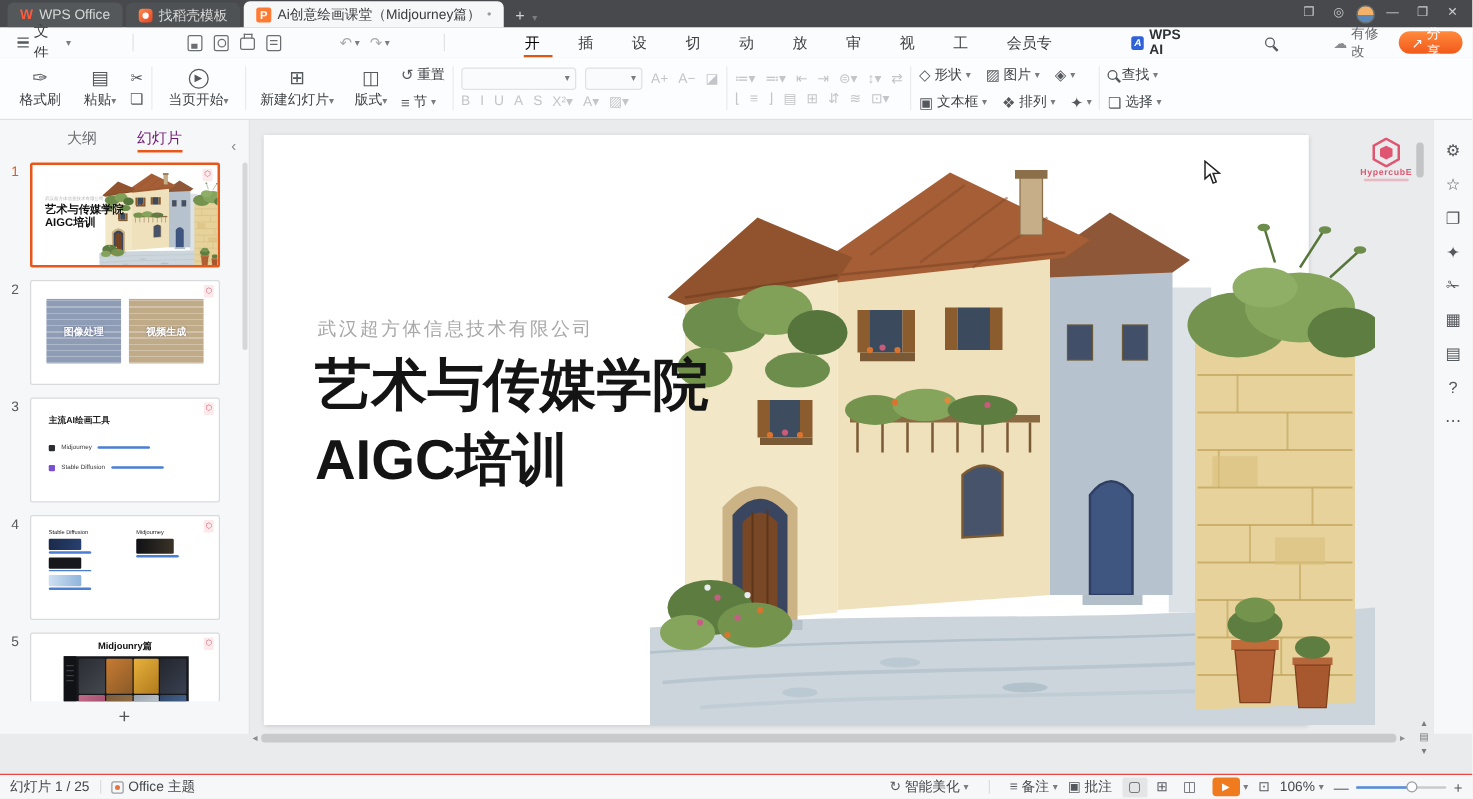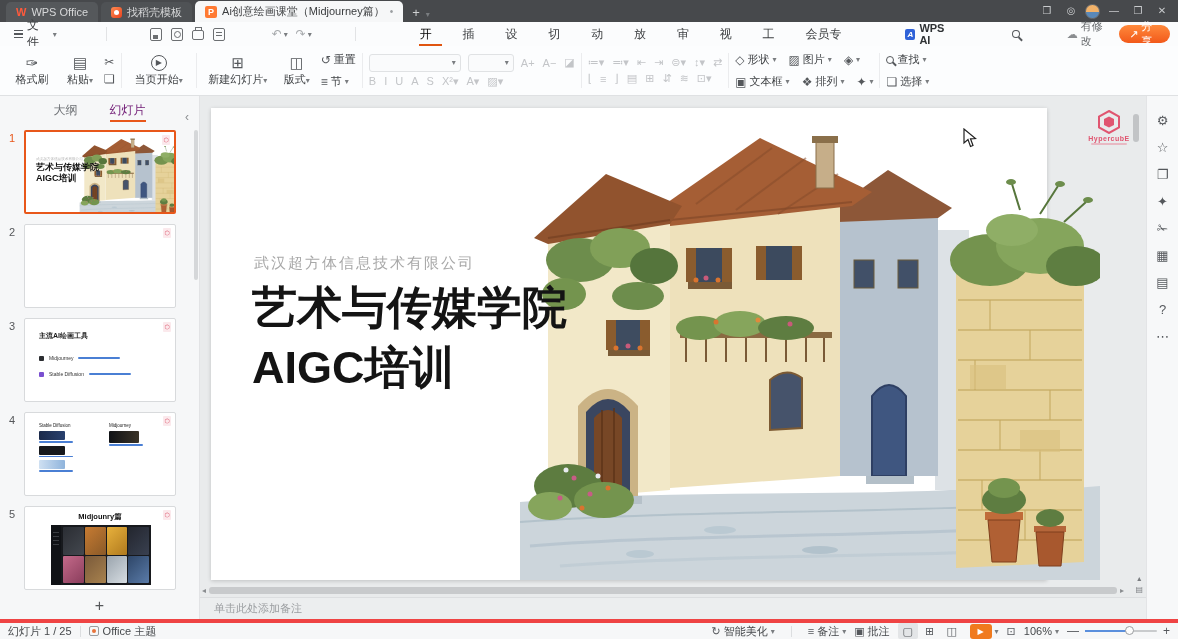--- a/index.html
+++ b/index.html
@@ -128,21 +128,21 @@
   .h-scroll { position:absolute; left:2px; right:22px; top:490px; height:8px; display:flex; align-items:center; gap:3px; }
   .h-arrow { font-size:8px; color:#8a8d90; }
   .h-track { flex:1; height:7px; border-radius:3px; background:#c8cacc; }
   .notes-bar { position:absolute; left:0; right:0; bottom:0; height:22px; background:#eceeef; border-top:1px solid #dcdee0; display:flex; align-items:center; padding-left:14px; color:#9a9da0; font-size:11px; }
 
   
   .rail { width:32px; background:#f7f8f9; border-left:1px solid #e3e4e6; display:flex; flex-direction:column; align-items:center; padding-top:18px; gap:13px; }
   .rail span { font-size:13px; color:#55585c; line-height:14px; }
 
   
-  .statusbar { height:20px; background:#f6f7f8; border-top:4px solid #ef4444; display:flex; align-items:center; padding:0 8px; font-size:11px; color:#45484b; flex:0 0 20px; }
+  .statusbar { height:20px; background:#f6f7f8; border-top:1px solid #ef4444; display:flex; align-items:center; padding:0 8px; font-size:11px; color:#45484b; flex:0 0 20px;margin-top:32px; }
   .sb-div { width:1px; height:11px; background:#dcdee0; margin:0 8px; }
   .sb-right { margin-left:auto; display:flex; align-items:center; gap:8px; }
   .sb-item { display:flex; align-items:center; gap:3px; }
   .sicon-sm { font-size:11px; color:#55585c; }
   .theme-swatch { width:10px; height:10px; border:1px solid #9a9da0; border-radius:2px; position:relative; }
   .theme-swatch::after { content:""; position:absolute; left:2px; top:2px; width:4px; height:4px; border-radius:50%; background:#e8743c; }
   .views { display:flex; align-items:center; gap:2px; }
   .view-btn { width:20px; height:16px; display:flex; align-items:center; justify-content:center; font-size:11px; color:#55585c; border-radius:2px; }
   .view-btn.active { background:#e3e5e7; }
   .play-btn { width:22px; height:15px; background:#f07a1e; border-radius:3px; color:#fff; font-size:8px; display:flex; align-items:center; justify-content:center; }
@@ -513,20 +513,28 @@
               <div>艺术与传媒学院</div>
               <div>AIGC培训</div>
             </div>
             <span class="tlogo">⬡</span>
           </div>
         </div>
 
         <div class="thumb-row">
           <span class="tnum">2</span>
           <div class="tcard">
+            <div class="t2-blocks">
+              <div class="wcloud blue">
+                  <span>图像处理</span>
+                </div>
+              <div class="wcloud tan">
+                  <span>视频生成</span>
+                </div>
+            </div>
             <span class="tlogo">⬡</span>
           </div>
         </div>
 
         <div class="thumb-row">
           <span class="tnum">3</span>
           <div class="tcard">
             <span class="t3-title">主流AI绘画工具</span>
             <div class="t3-row" style="top:36px">
               <span class="tool-dot" style="background:#2b2d31"></span>
@@ -618,23 +626,20 @@
       <div class="nav-cluster">
         <span>▴</span>
         <span>▤</span>
         <span>▾</span>
       </div>
       <div class="h-scroll">
         <span class="h-arrow">◂</span>
         <div class="h-track"></div>
         <span class="h-arrow">▸</span>
       </div>
-      <div class="notes-bar">
-        <span>单击此处添加备注</span>
-      </div>
     </div>
 
     <div class="rail">
         <span class="">⚙</span>
         <span class="">☆</span>
         <span class="">❐</span>
         <span class="">✦</span>
         <span class="">✁</span>
         <span class="">▦</span>
         <span class="">▤</span>

